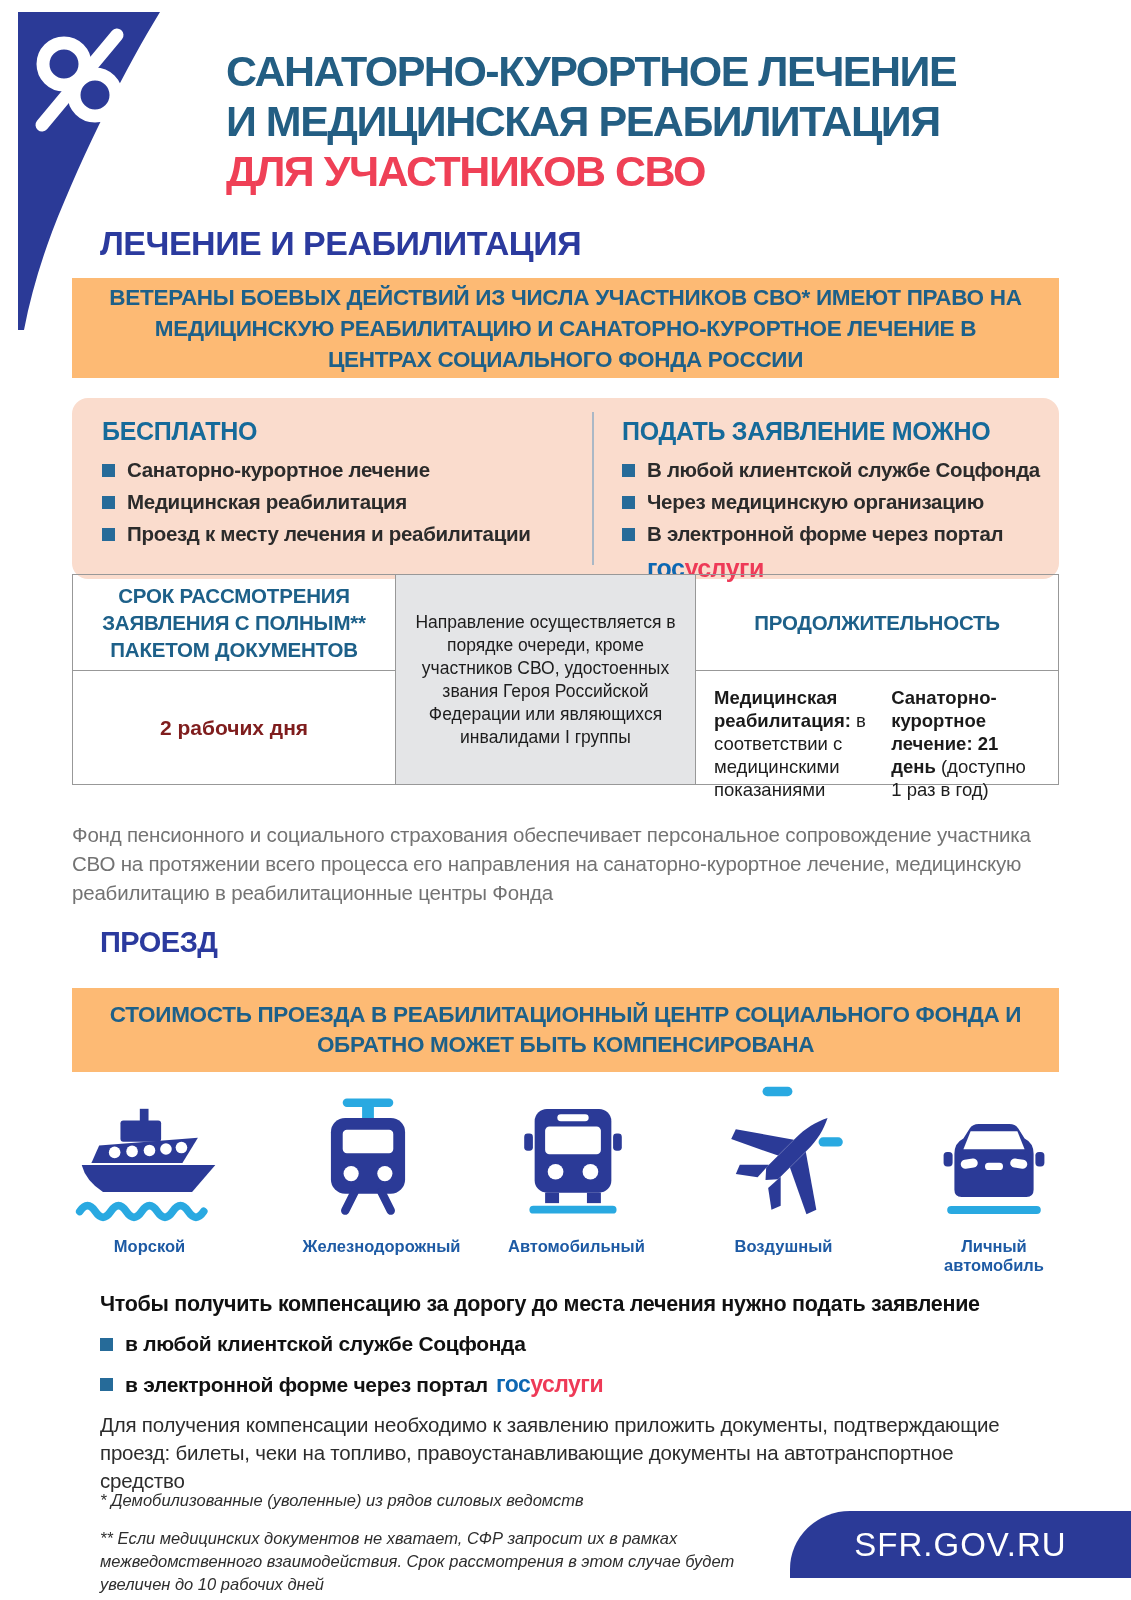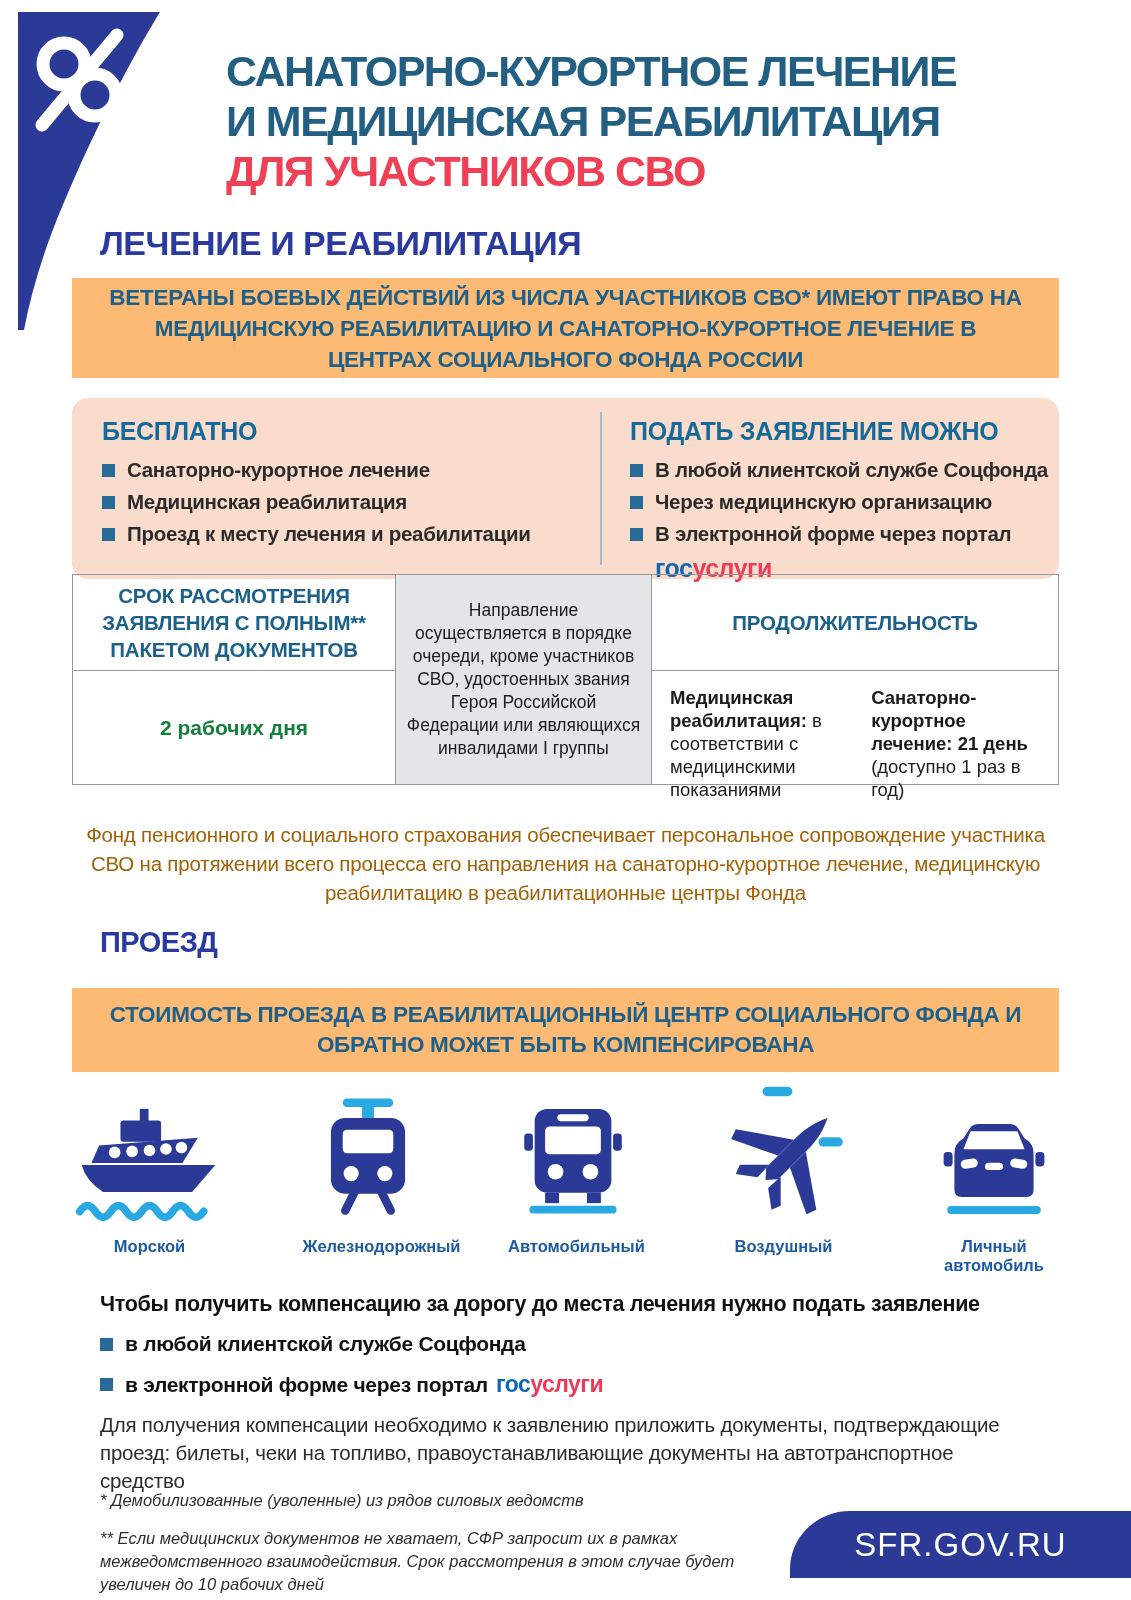--- a/index.html
+++ b/index.html
@@ -19,50 +19,50 @@
 
   
   .banner { position:absolute; left:72px; width:987px; background:#fdba74; display:flex; align-items:center; justify-content:center; text-align:center; }
   .banner .btxt { color:#1d6089; font-weight:700; letter-spacing:-0.3px; }
   #banner1 { top:278px; height:100px; }
   #banner1 .btxt { font-size:22.5px; line-height:31px; max-width:930px; }
   #banner2 { top:988px; height:84px;align-items:center; }
   #banner2 .btxt { font-size:22.5px; line-height:30px; max-width:960px; }
 
   
-  .peach { position:absolute; left:72px; top:398px; width:987px; height:181px; background:#fadccd; border-radius:16px; display:flex;gap:8px; }
+  .peach { position:absolute; left:72px; top:398px; width:987px; height:181px; background:#fadccd; border-radius:16px; display:flex; }
   .peach-col { padding-top:19px; }
   .peach-col.left { width:520px; padding-left:30px; }
   .peach-col.right { flex:1; border-left:2px solid #aab8c6; padding-left:28px; margin:14px 0; padding-top:5px; }
   .peach-h { color:#156a9a; font-weight:700; font-size:25px; letter-spacing:-0.3px; margin-bottom:12px; }
   .bullet-row { display:flex; align-items:center; margin:8px 0; }
   .sq { width:13px; height:13px; background:#266b99; margin-right:12px; flex:none; }
   .bullet-txt { font-size:20.5px; font-weight:700; color:#2b2b2b; letter-spacing:-0.3px; }
   .portal { font-weight:700; letter-spacing:-0.5px; }
   .portal .pb { color:#0d67b2; }
   .portal .pr { color:#ee3a57;margin-top:36px; }
   .portal-line { margin-left:25px; margin-top:2px; font-size:25px; }
 
   
   .info-table { position:absolute; left:72px; top:574px; width:987px; height:211px; display:flex; border:1.5px solid #989898; }
   .cell { height:100%; }
   .cell + .cell { border-left:1.5px solid #989898; }
   .cell-term { width:322px; display:flex; flex-direction:column; }
-  .cell-queue { width:256px; background:#e4e5e7; display:flex; align-items:center; justify-content:center; text-align:center; padding:6px 10px; }
+  .cell-queue { width:300px; background:#e4e5e7; display:flex; align-items:center; justify-content:center; text-align:center; padding:6px 10px; }
   .cell-dur { flex:1; display:flex; flex-direction:column; }
   .cell-top { height:96px; flex:none; display:flex; align-items:center; justify-content:center; border-bottom:1.5px solid #989898; text-align:center; }
   .cell-head { color:#1d6089; font-weight:700; font-size:20.5px; line-height:27px; letter-spacing:-0.2px; }
   .cell-bottom { flex:1; display:flex; align-items:center; justify-content:center; }
-  .term-value { font-weight:700; font-size:21px; color:#15803d; }
+  .term-value { font-weight:700; font-size:21px; color:#7f1d1d; }
   .queue-txt { font-size:17.5px; line-height:23px; color:#1d1d1d; }
   .dur-body { flex:1; padding:10px 18px; display:flex; flex-direction:row; justify-content:center; }
   .dur-row { font-size:18.5px; color:#1d1d1d; line-height:23px; margin:5px 0; }
   .dur-row b { color:#1a1a1a; }
 
-  .note-center { position:absolute; left:72px; top:820px; width:987px; text-align:center; font-size:20.5px; line-height:29px; color:#a16207; letter-spacing:-0.2px; }
+  .note-center { position:absolute; left:72px; top:820px; width:987px; font-size:20.5px; line-height:29px; color:#737373; letter-spacing:-0.2px; }
 
   
   .transports { position:absolute; left:72px; top:1080px; width:987px; display:flex; justify-content:space-between; }
   .transport { display:flex; flex-direction:column; align-items:center; }
   .ticon { height:145px; display:flex; align-items:flex-end; justify-content:center; }
   .tlabel { margin-top:12px; font-size:16.5px; font-weight:700; color:#1d5aa4; text-align:center; line-height:19px; max-width:130px; }
 
   
   .howto { position:absolute; left:100px; top:1292px; width:945px; }
   .claim-h { font-size:21.5px; font-weight:700; color:#111; letter-spacing:-0.3px; }

